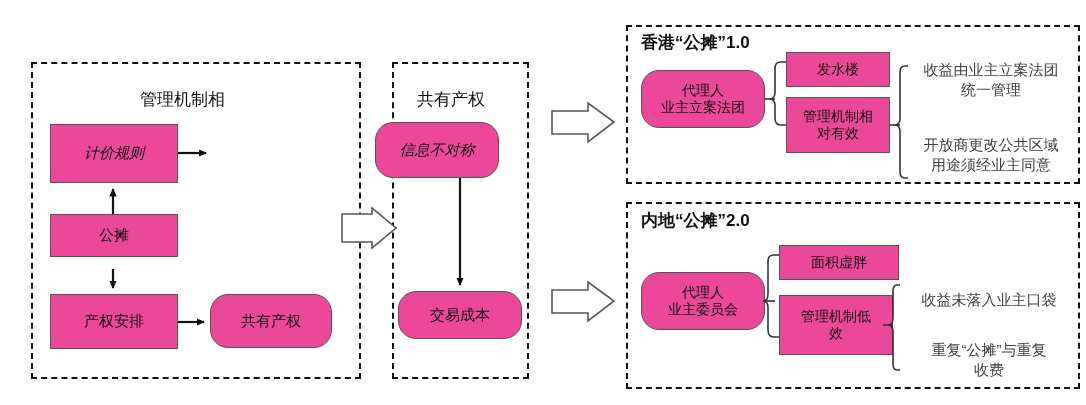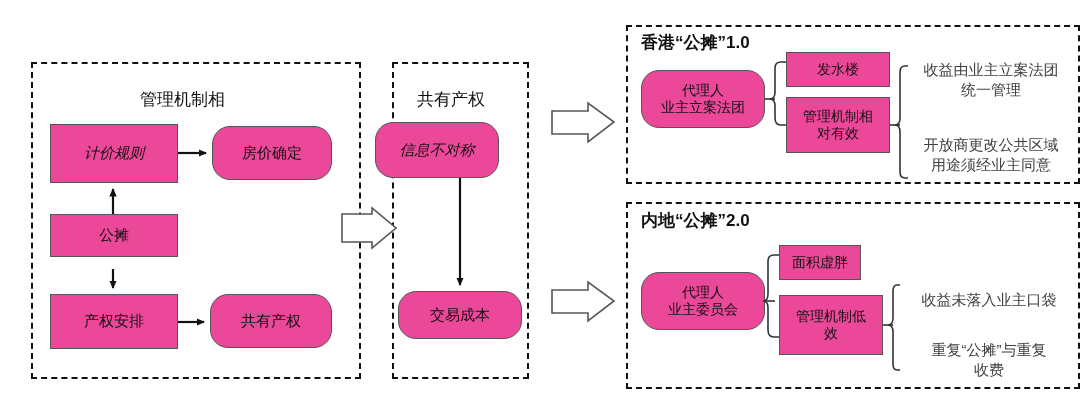--- a/index.html
+++ b/index.html
@@ -26,21 +26,20 @@
 </head>
 <body>
 
 <div id="canvas">
 
   <div class="panel" style="left:31px;top:62px;width:330px;height:317px;"></div>
   <div class="panel-title" style="left:140px;top:88px;">管理机制相</div>
 
   <div class="node rect" style="left:50px;top:124px;width:128px;height:59px;font-style:italic;">计价规则</div>
 
-  <div class="node round-lg" style="left:212px;top:126px;width:120px;height:54px;">房价确定</div>
 
   <div class="node rect" style="left:50px;top:214px;width:128px;height:43px;">公摊</div>
 
   <div class="node rect" style="left:50px;top:294px;width:128px;height:55px;">产权安排</div>
 
   <div class="node round-lg" style="left:210px;top:294px;width:122px;height:54px;">共有产权</div>
 
   <div class="panel" style="left:392px;top:62px;width:137px;height:317px;"></div>
   <div class="panel-title" style="left:417px;top:88px;">共有产权</div>
 
@@ -64,23 +63,23 @@
 
   <div class="freetext" style="left:905px;top:135px;width:172px;">开放商更改公共区域
 用途须经业主同意</div>
 
   <div class="panel" style="left:626px;top:202px;width:454px;height:187px;"></div>
   <div class="panel-title bold" style="left:641px;top:209px;">内地“公摊”2.0</div>
 
   <div class="node round-lg small" style="left:641px;top:272px;width:124px;height:58px;white-space:pre-line;">代理人
 业主委员会</div>
 
-  <div class="node rect small" style="left:779px;top:245px;width:82px;height:35px;">面积虚胖</div>
+  <div class="node rect small" style="left:779px;top:245px;width:120px;height:35px;">面积虚胖</div>
 
-  <div class="node rect small" style="left:779px;top:295px;width:104px;height:60px;white-space:pre-line;">管理机制低
+  <div class="node rect small" style="left:779px;top:295px;width:114px;height:60px;white-space:pre-line;">管理机制低
 效</div>
 
   <div class="freetext" style="left:898px;top:290px;width:182px;">收益未落入业主口袋</div>
 
   <div class="freetext" style="left:898px;top:340px;width:182px;">重复“公摊”与重复
 收费</div>
 
   <svg class="layer" viewBox="0 0 1086 405">
     <defs>
       <marker id="ah" markerWidth="9" markerHeight="9" refX="7.5" refY="4.5" orient="auto" markerUnits="userSpaceOnUse">

